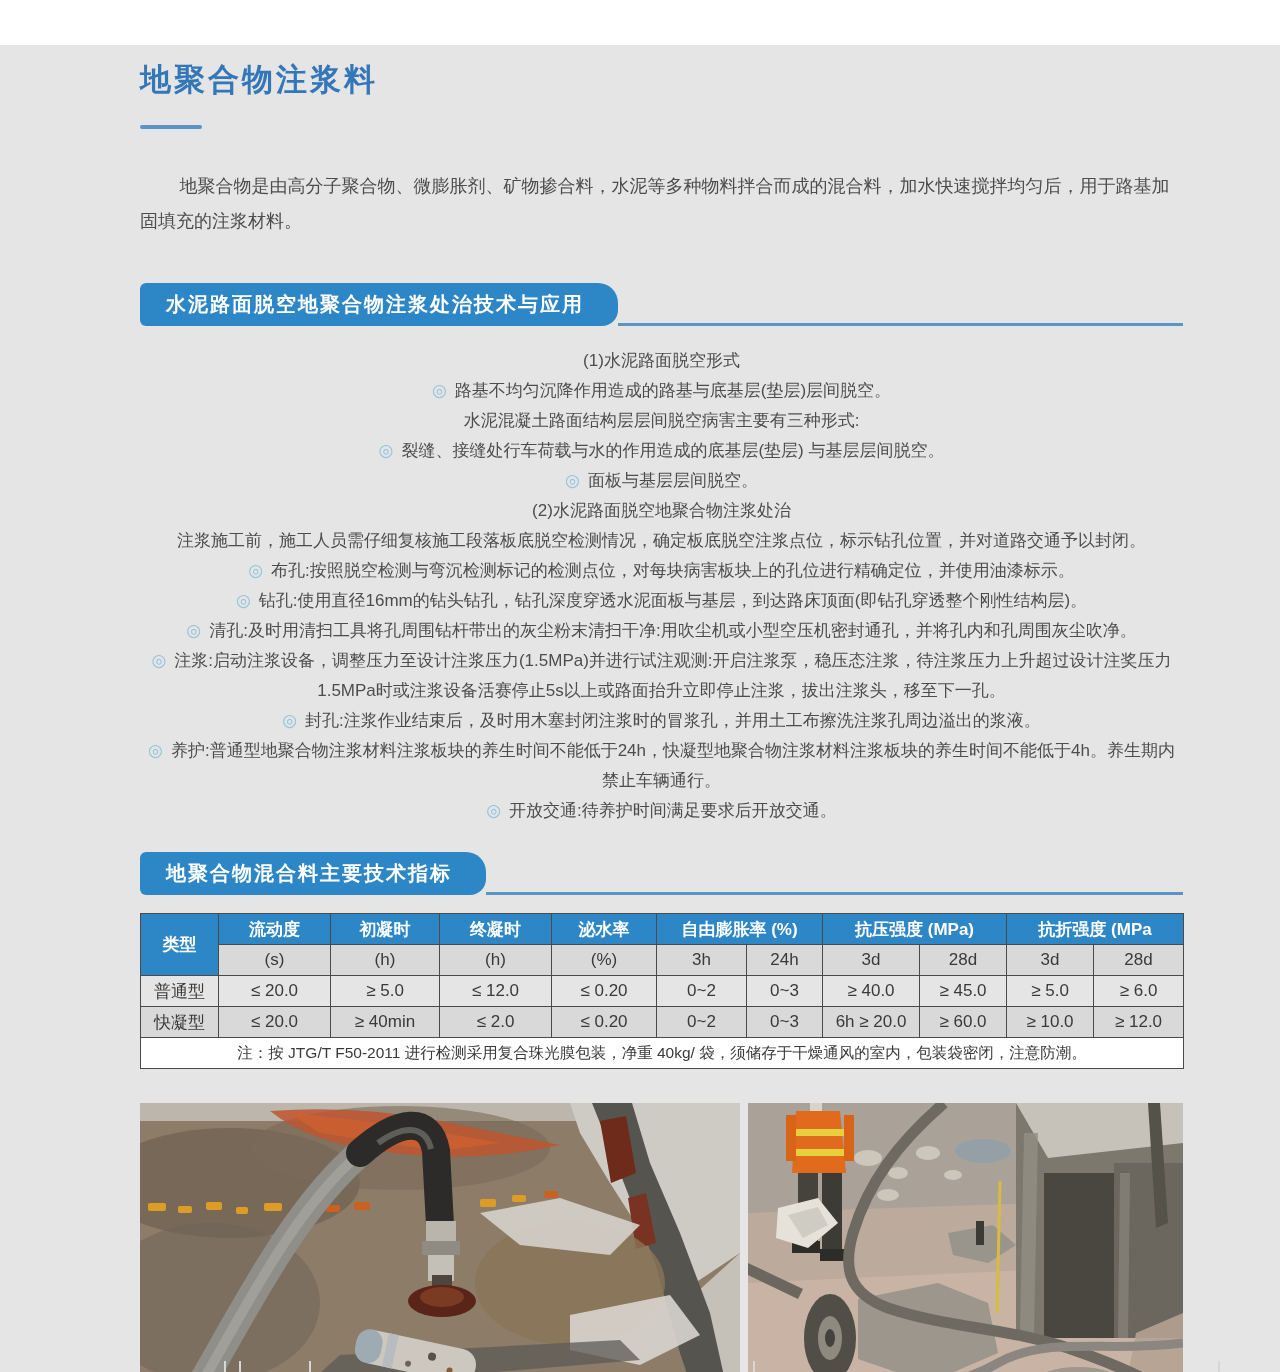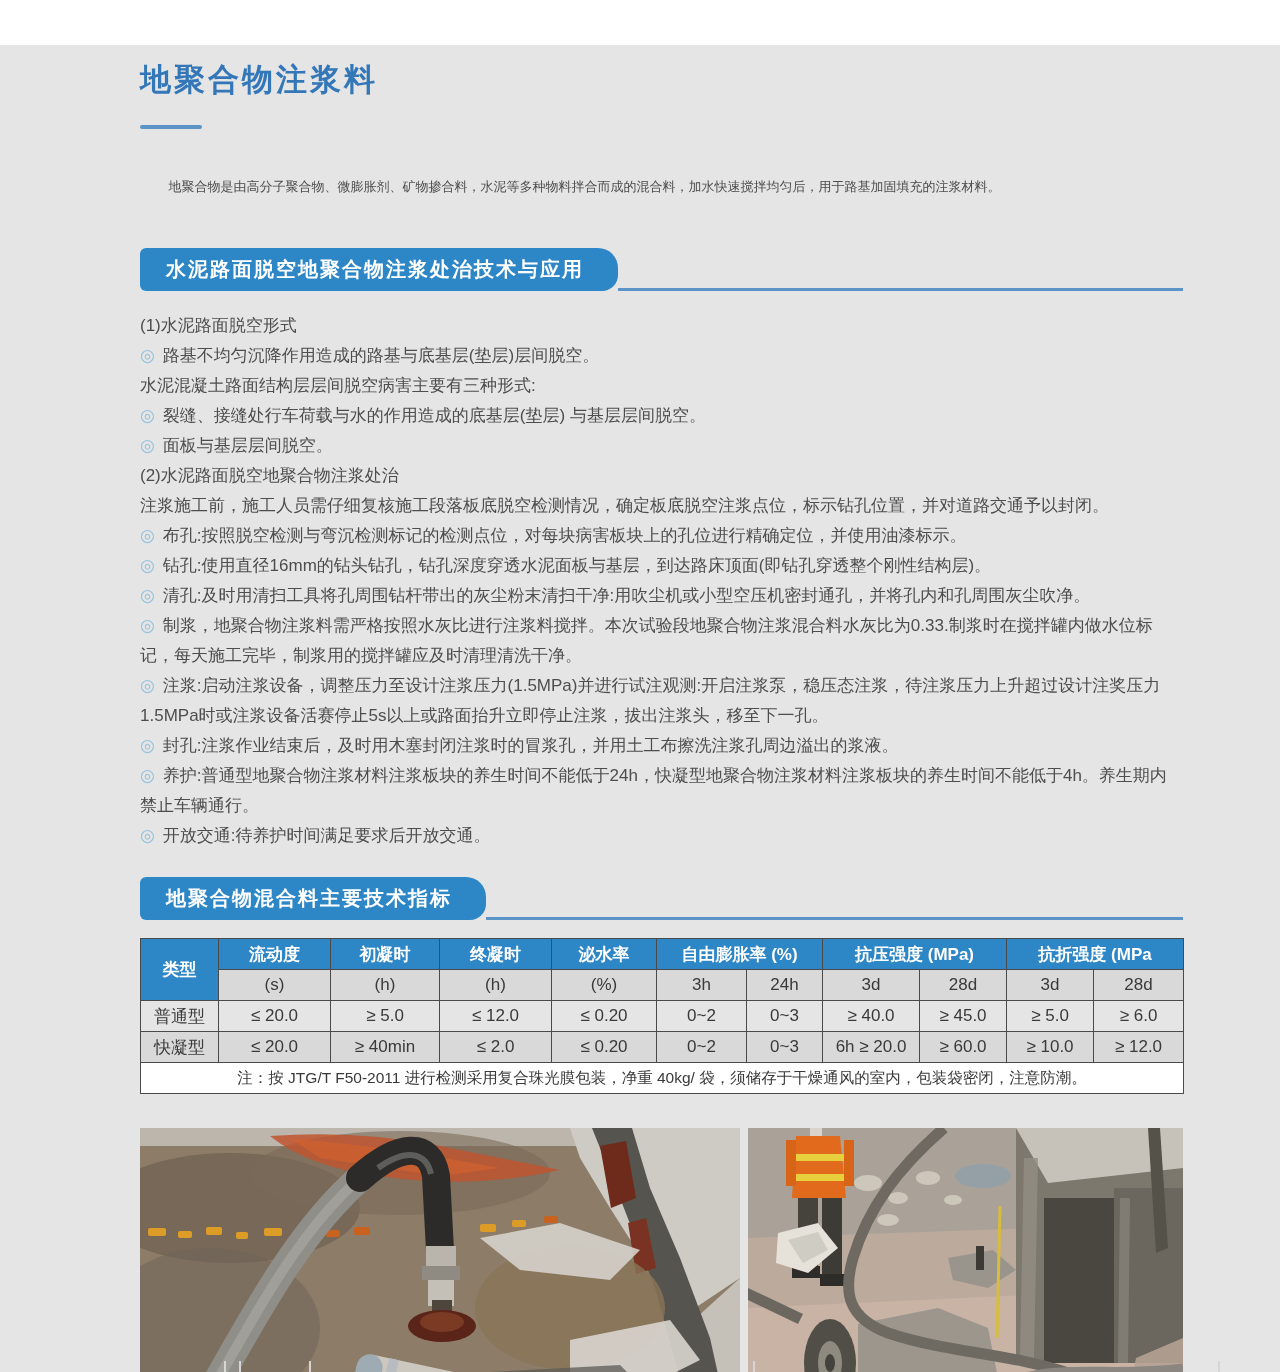--- a/index.html
+++ b/index.html
@@ -5,33 +5,33 @@
   html,body{margin:0;padding:0;background:#ffffff;}
   .page{position:relative;width:1280px;height:1336px;background:#e5e5e5;overflow:hidden;
         font-family:"Liberation Sans","DejaVu Sans",sans-serif;margin-top:45px;}
   .content{position:absolute;left:140px;top:0;width:1043px;}
 
   
   .page-title{margin:14px 0 0 0;font-size:31px;font-weight:bold;color:#3377b8;letter-spacing:3px;}
   .title-rule{width:62px;height:4px;background:#5b95c8;margin-top:24px;border-radius:2px;}
 
   
-  .intro{margin:40px 0 0 0;font-size:13px;line-height:35px;color:#4d4d4d;text-indent:2.2em;}
+  .intro{margin:40px 0 0 0;font-size:18px;line-height:35px;color:#4d4d4d;text-indent:2.2em;}
 
   
   .banner-row{display:flex;align-items:flex-end;}
   .banner-row.first{margin-top:44px;}
   .banner-row.second{margin-top:26px;}
   .banner{background:#2d86c6;color:#ffffff;font-size:20px;font-weight:bold;letter-spacing:2px;
           padding:8px 34px 8px 26px;border-radius:6px 20px 16px 6px;white-space:nowrap;text-align:right;}
   .banner-rule{flex:1;height:3px;background:#5b95c8;}
 
   
   .body-text{margin-top:20px;font-size:17px;line-height:30px;color:#4d4d4d;}
-  .body-text p{margin:0;}
+  .body-text p{margin:0;text-align:center;}
   .bullet-icon{color:#96c3dc;margin-right:8px;}
   .bullet-icon::before{content:"◎";}
 
   
   .spec-table{margin-top:18px;width:1043px;border-collapse:collapse;table-layout:fixed;
               font-size:17px;color:#3a3a3a;}
   .spec-table td{border:1px solid #4a4a4a;text-align:center;vertical-align:middle;
                  padding:2px 2px;height:26px;overflow:hidden;}
   .h-blue{background:#2d86c6;color:#ffffff;font-weight:bold;}
   .h-gray{background:#d9d9d9;}
@@ -65,21 +65,20 @@
       <p>(1)水泥路面脱空形式</p>
       <p><span class="bullet-icon"></span><span>路基不均匀沉降作用造成的路基与底基层(垫层)层间脱空。</span></p>
       <p>水泥混凝土路面结构层层间脱空病害主要有三种形式:</p>
       <p><span class="bullet-icon"></span><span>裂缝、接缝处行车荷载与水的作用造成的底基层(垫层) 与基层层间脱空。</span></p>
       <p><span class="bullet-icon"></span><span>面板与基层层间脱空。</span></p>
       <p>(2)水泥路面脱空地聚合物注浆处治</p>
       <p>注浆施工前，施工人员需仔细复核施工段落板底脱空检测情况，确定板底脱空注浆点位，标示钻孔位置，并对道路交通予以封闭。</p>
       <p><span class="bullet-icon"></span><span>布孔:按照脱空检测与弯沉检测标记的检测点位，对每块病害板块上的孔位进行精确定位，并使用油漆标示。</span></p>
       <p><span class="bullet-icon"></span><span>钻孔:使用直径16mm的钻头钻孔，钻孔深度穿透水泥面板与基层，到达路床顶面(即钻孔穿透整个刚性结构层)。</span></p>
       <p><span class="bullet-icon"></span><span>清孔:及时用清扫工具将孔周围钻杆带出的灰尘粉末清扫干净:用吹尘机或小型空压机密封通孔，并将孔内和孔周围灰尘吹净。</span></p>
-      <p><span class="bullet-icon"></span><span>制浆，地聚合物注浆料需严格按照水灰比进行注浆料搅拌。本次试验段地聚合物注浆混合料水灰比为0.33.制浆时在搅拌罐内做水位标记，每天施工完毕，制浆用的搅拌罐应及时清理清洗干净。</span></p>
       <p><span class="bullet-icon"></span><span>注浆:启动注浆设备，调整压力至设计注浆压力(1.5MPa)并进行试注观测:开启注浆泵，稳压态注浆，待注浆压力上升超过设计注奖压力1.5MPa时或注浆设备活赛停止5s以上或路面抬升立即停止注浆，拔出注浆头，移至下一孔。</span></p>
       <p><span class="bullet-icon"></span><span>封孔:注浆作业结束后，及时用木塞封闭注浆时的冒浆孔，并用土工布擦洗注浆孔周边溢出的浆液。</span></p>
       <p><span class="bullet-icon"></span><span>养护:普通型地聚合物注浆材料注浆板块的养生时间不能低于24h，快凝型地聚合物注浆材料注浆板块的养生时间不能低于4h。养生期内禁止车辆通行。</span></p>
       <p><span class="bullet-icon"></span><span>开放交通:待养护时间满足要求后开放交通。</span></p>
     </div>
 
     <div class="banner-row second">
       <div class="banner">地聚合物混合料主要技术指标</div>
       <div class="banner-rule"></div>
     </div>

